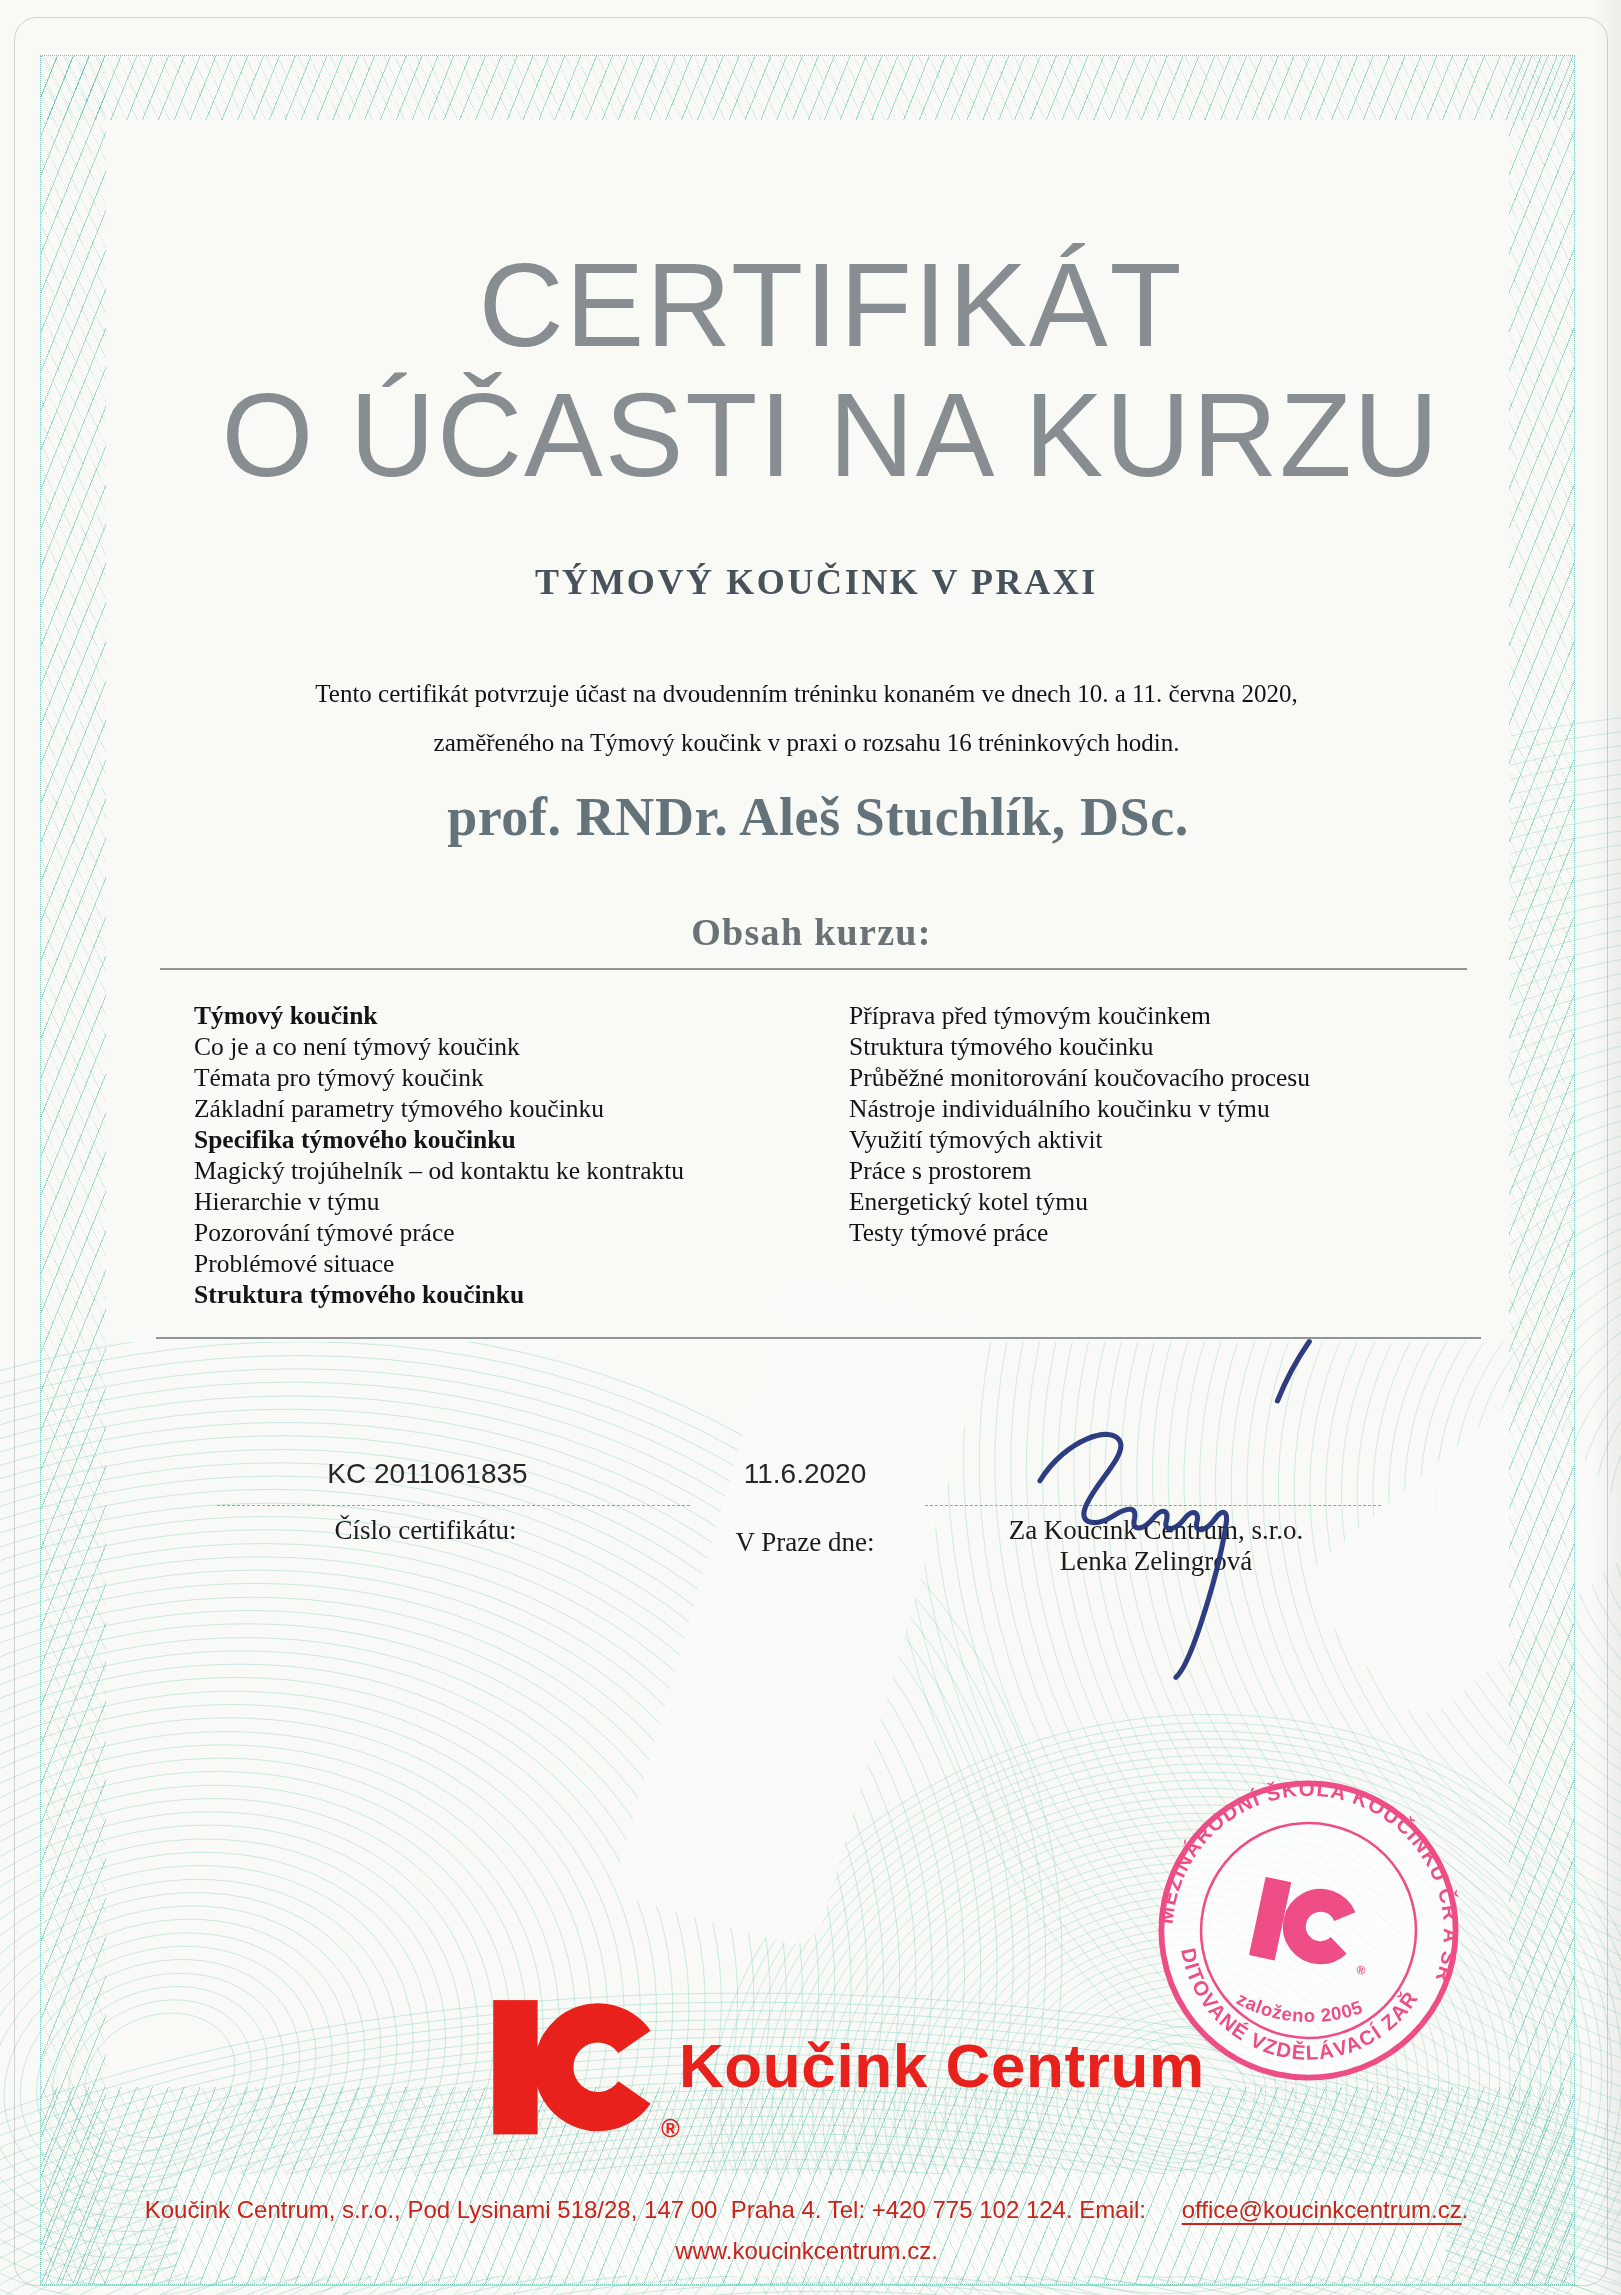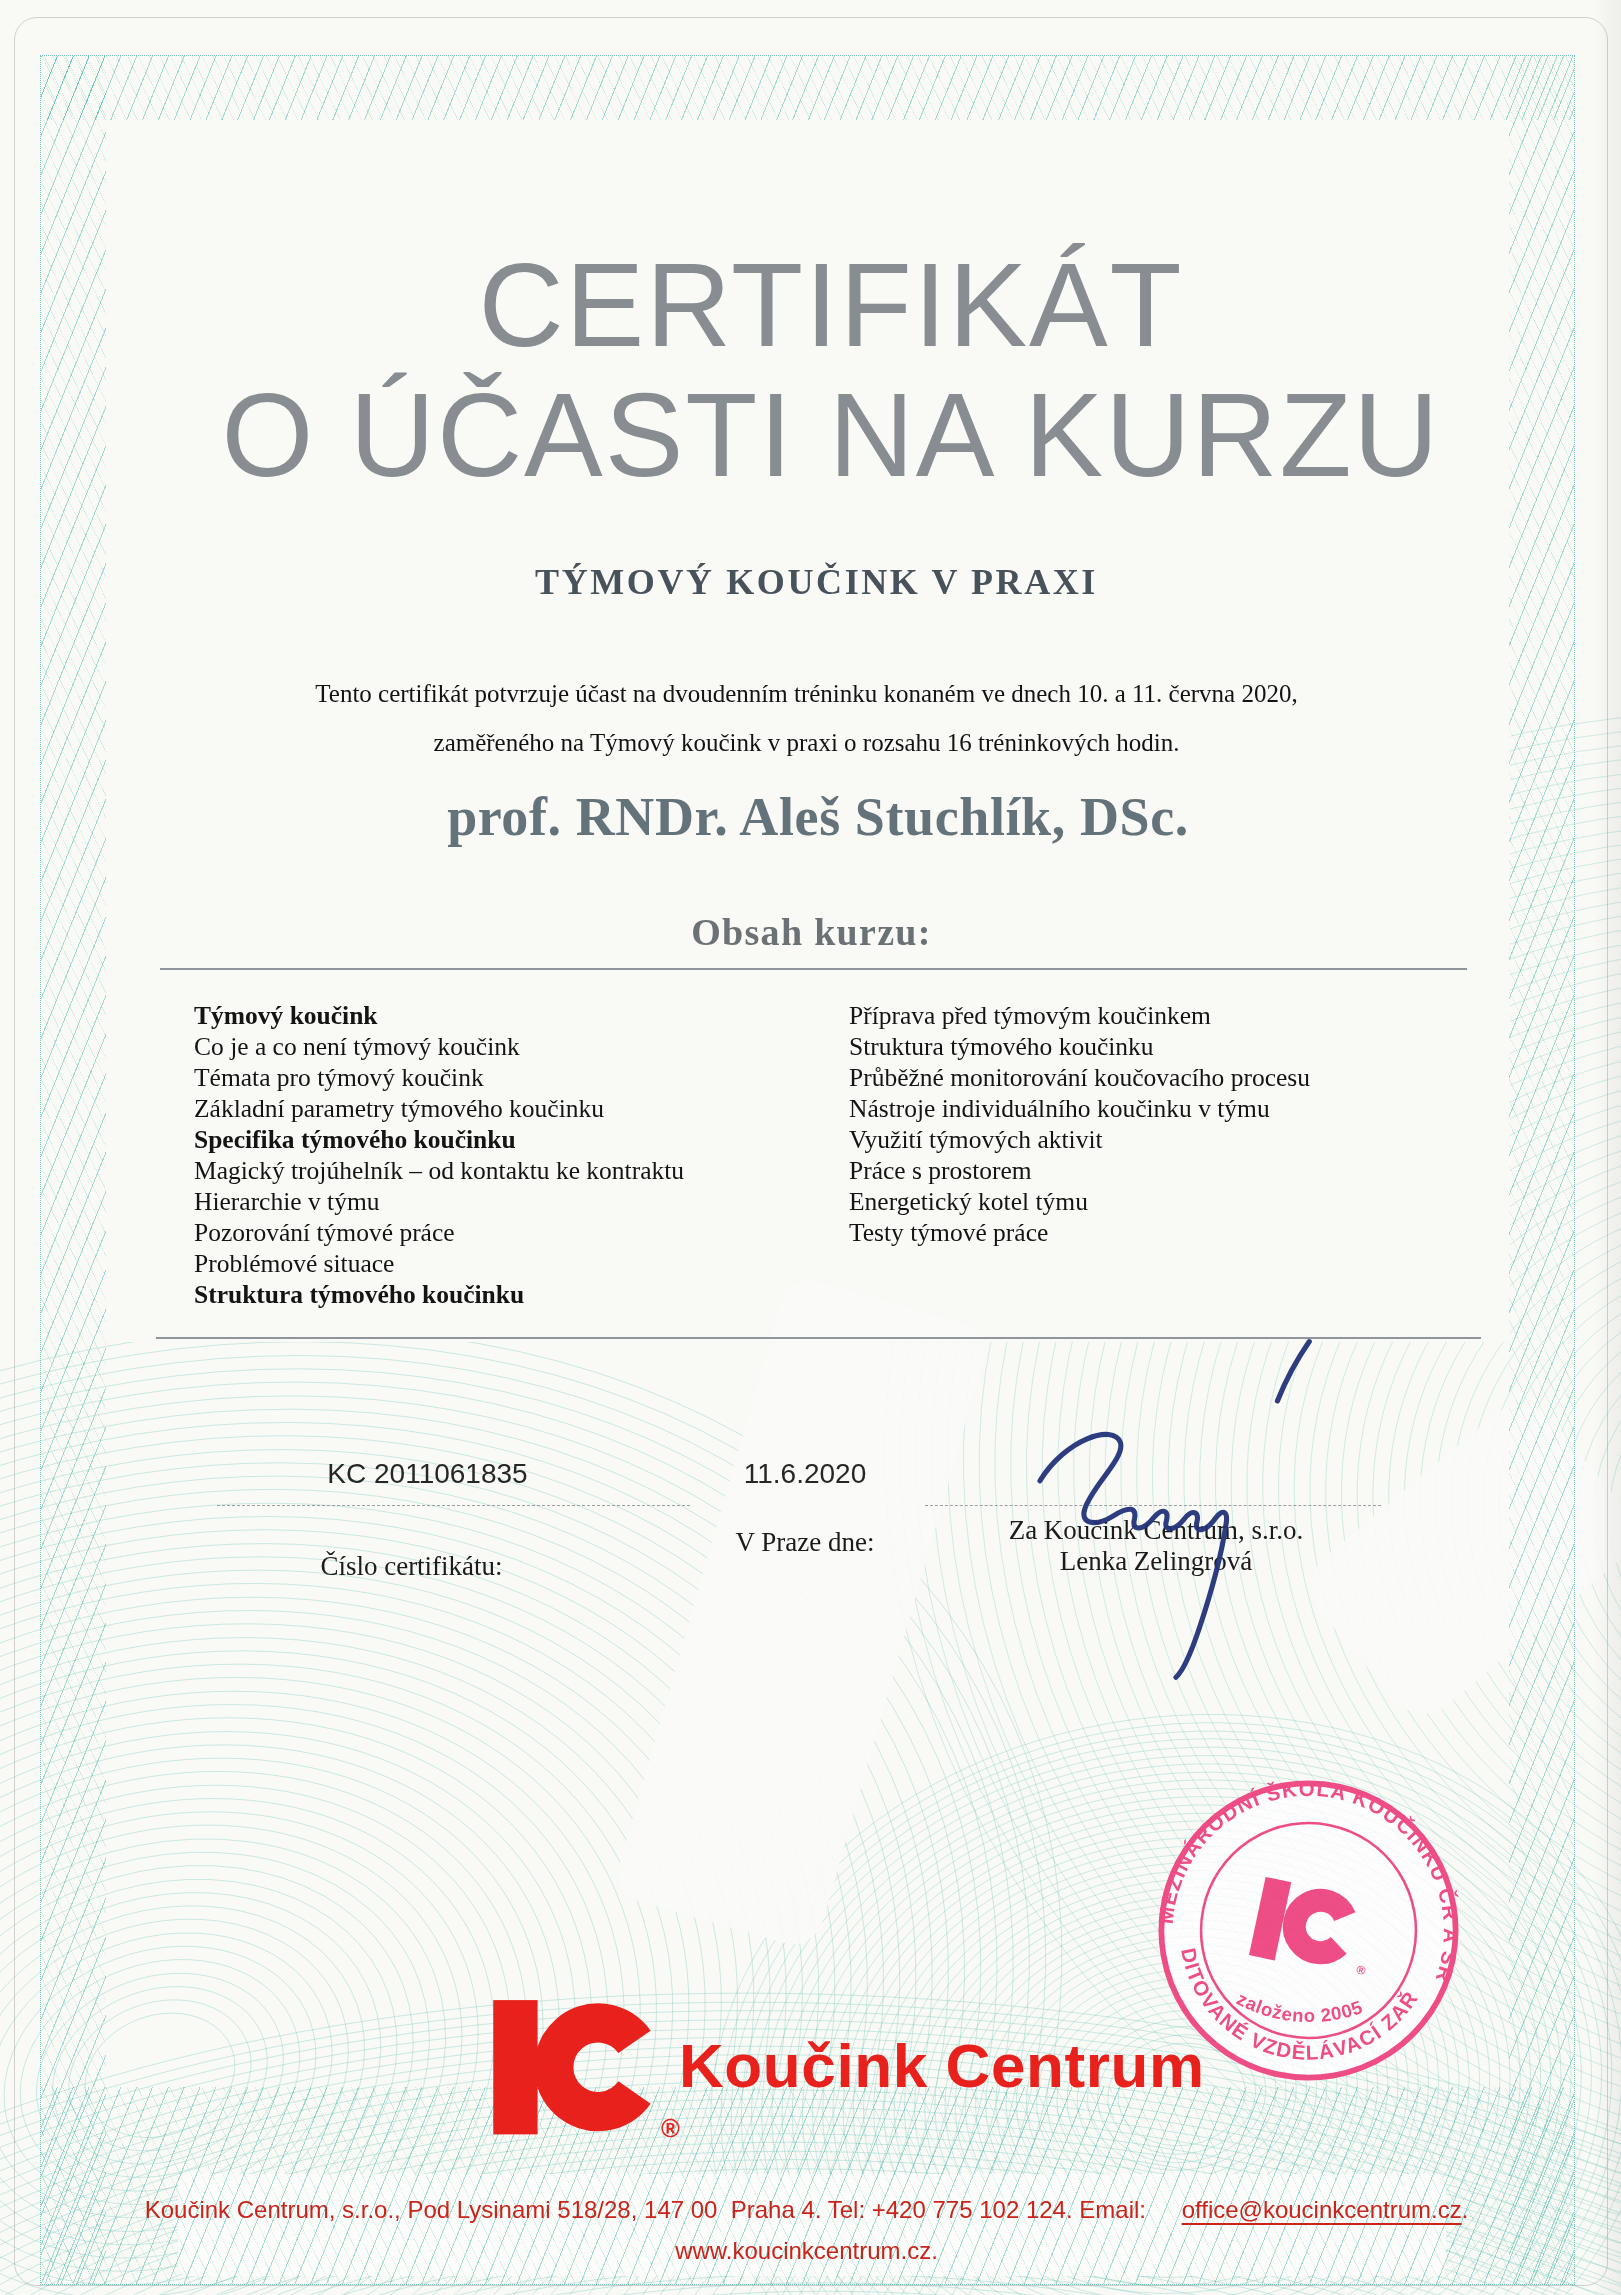--- a/index.html
+++ b/index.html
@@ -57,21 +57,21 @@
   .course-item.bold{font-weight:bold;}
 
   .sig-field{position:absolute;text-align:center;}
   .field-value{font-family:"Liberation Sans",sans-serif;font-size:28px;color:#262626;}
   .fv-number{left:204px;top:1458px;width:447px;}
   .fv-date{left:639px;top:1458px;width:332px;}
   .dash{position:absolute;top:1505px;border-top:1.9px dashed #9aa0a0;height:0;}
   .dash-1{left:217px;width:473px;}
   .dash-2{left:925px;width:456px;}
   .field-label{font-size:27px;color:#1b1b1b;line-height:31px;}
-  .fl-number{left:188px;top:1515px;width:447px;margin-top:36px;}
+  .fl-number{left:202px;top:1515px;width:447px;}
   .fl-date{left:639px;top:1515px;width:332px;margin-top:12px;}
   .fl-signer{left:926px;top:1515px;width:460px;}
 
   
   #signature{position:absolute;left:995px;top:1302px;width:358px;height:383px;}
   #signature path{fill:none;stroke:var(--ink-navy);stroke-width:8;stroke-linecap:round;opacity:.95;}
 
   
   #stamp{position:absolute;left:1155px;top:1777px;width:307px;height:307px;opacity:.92;}
   #stamp .ring{fill:rgba(255,255,255,.82);stroke:var(--stamp-pink);}

